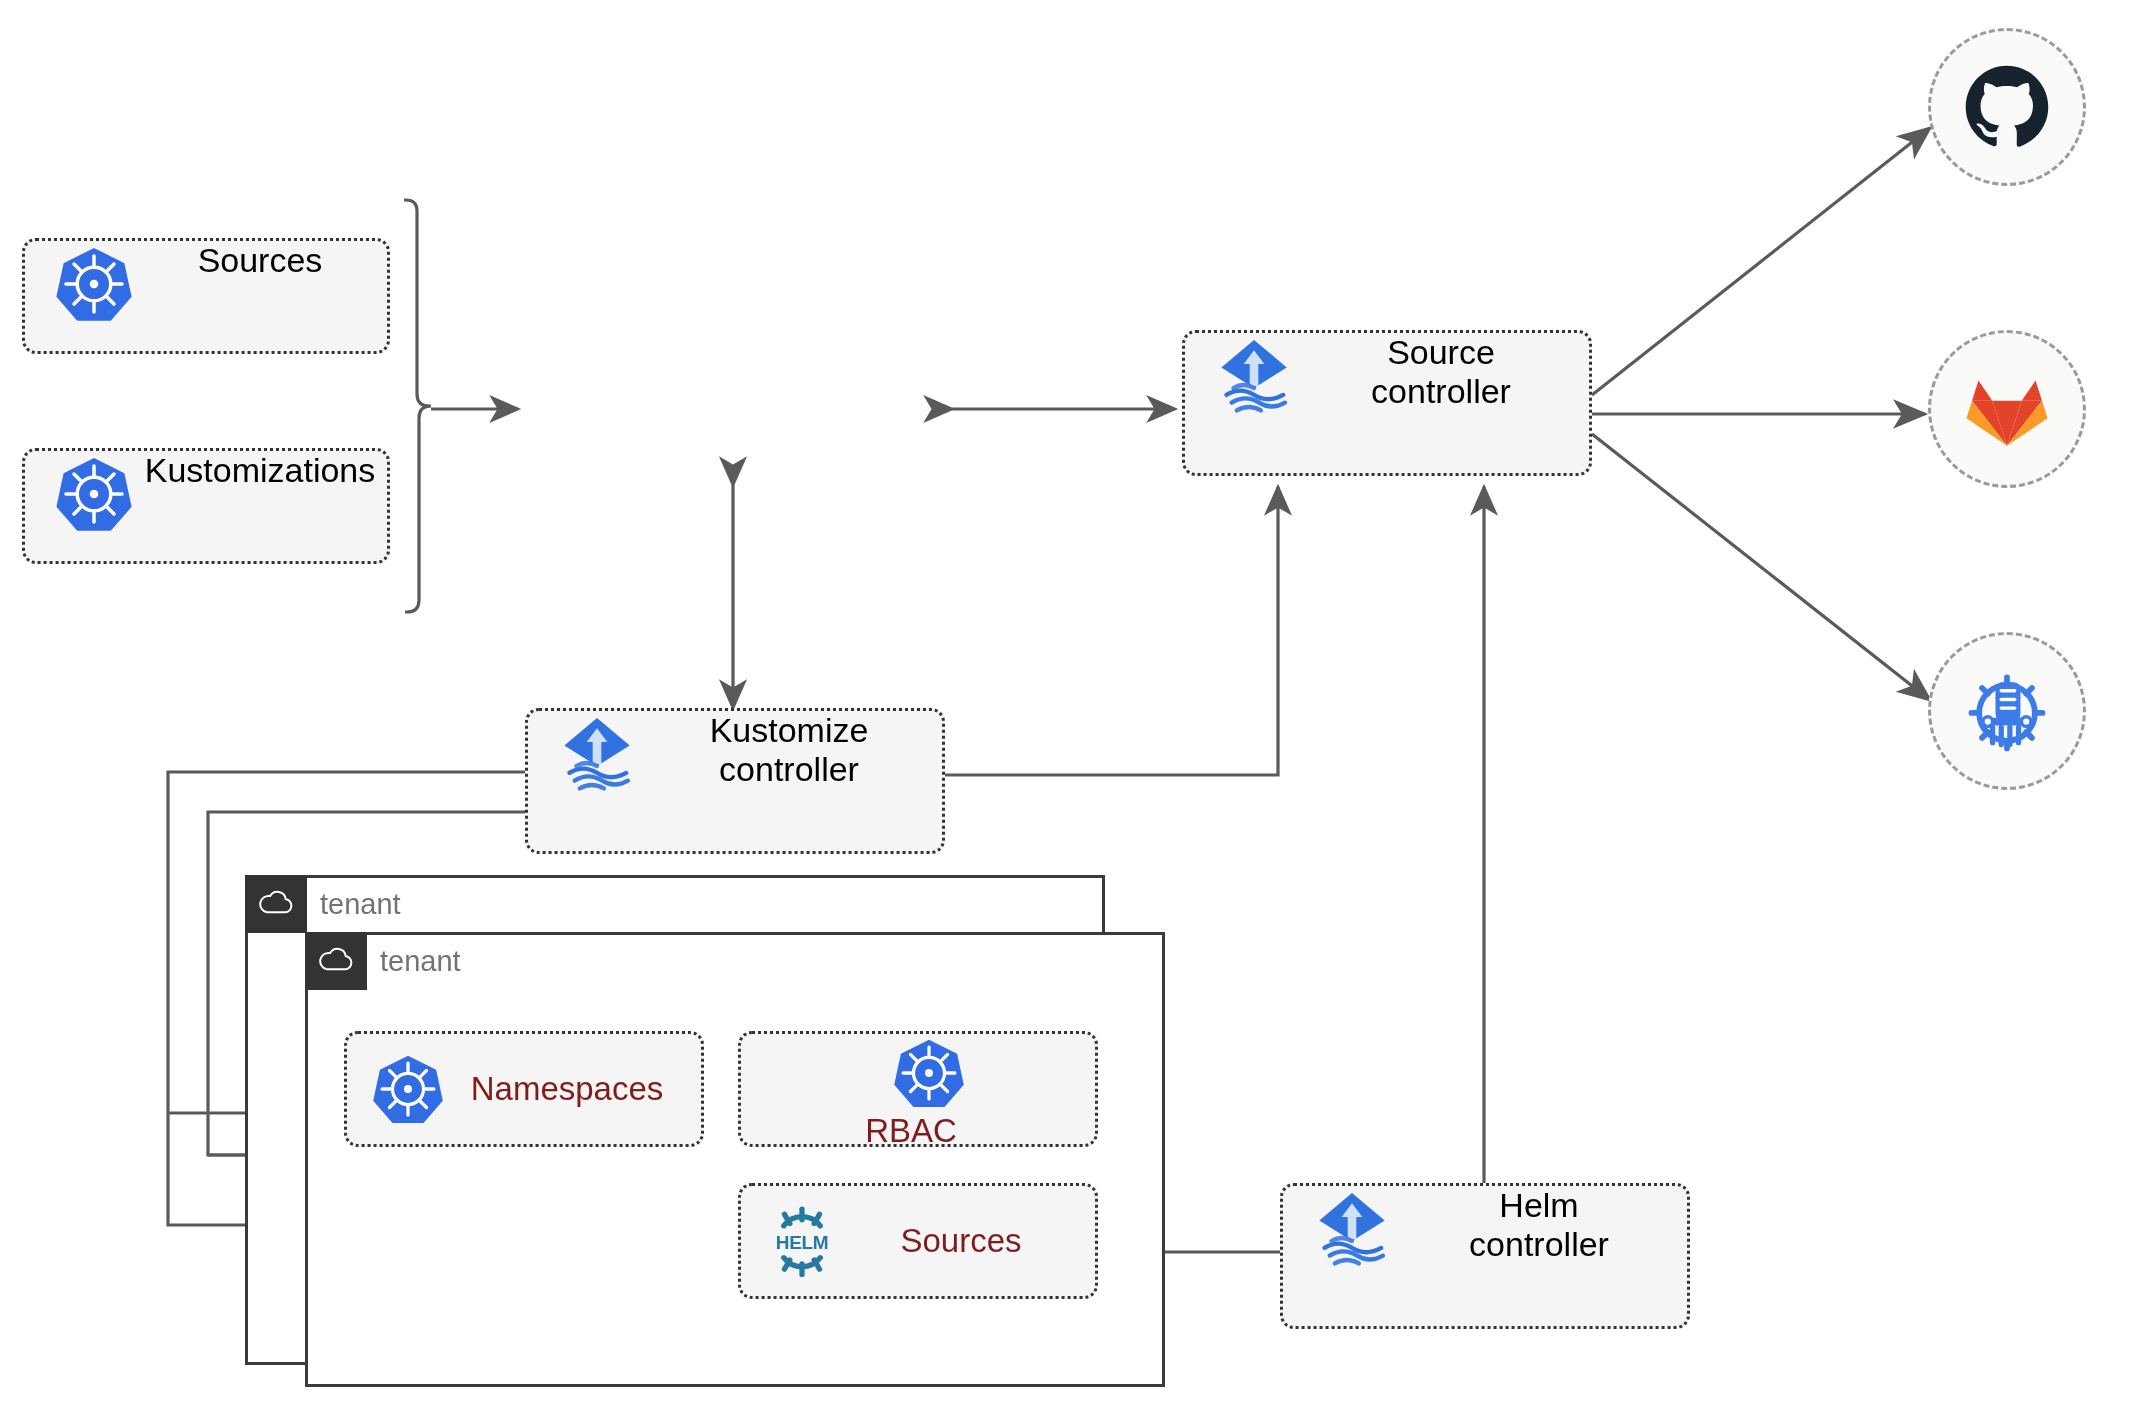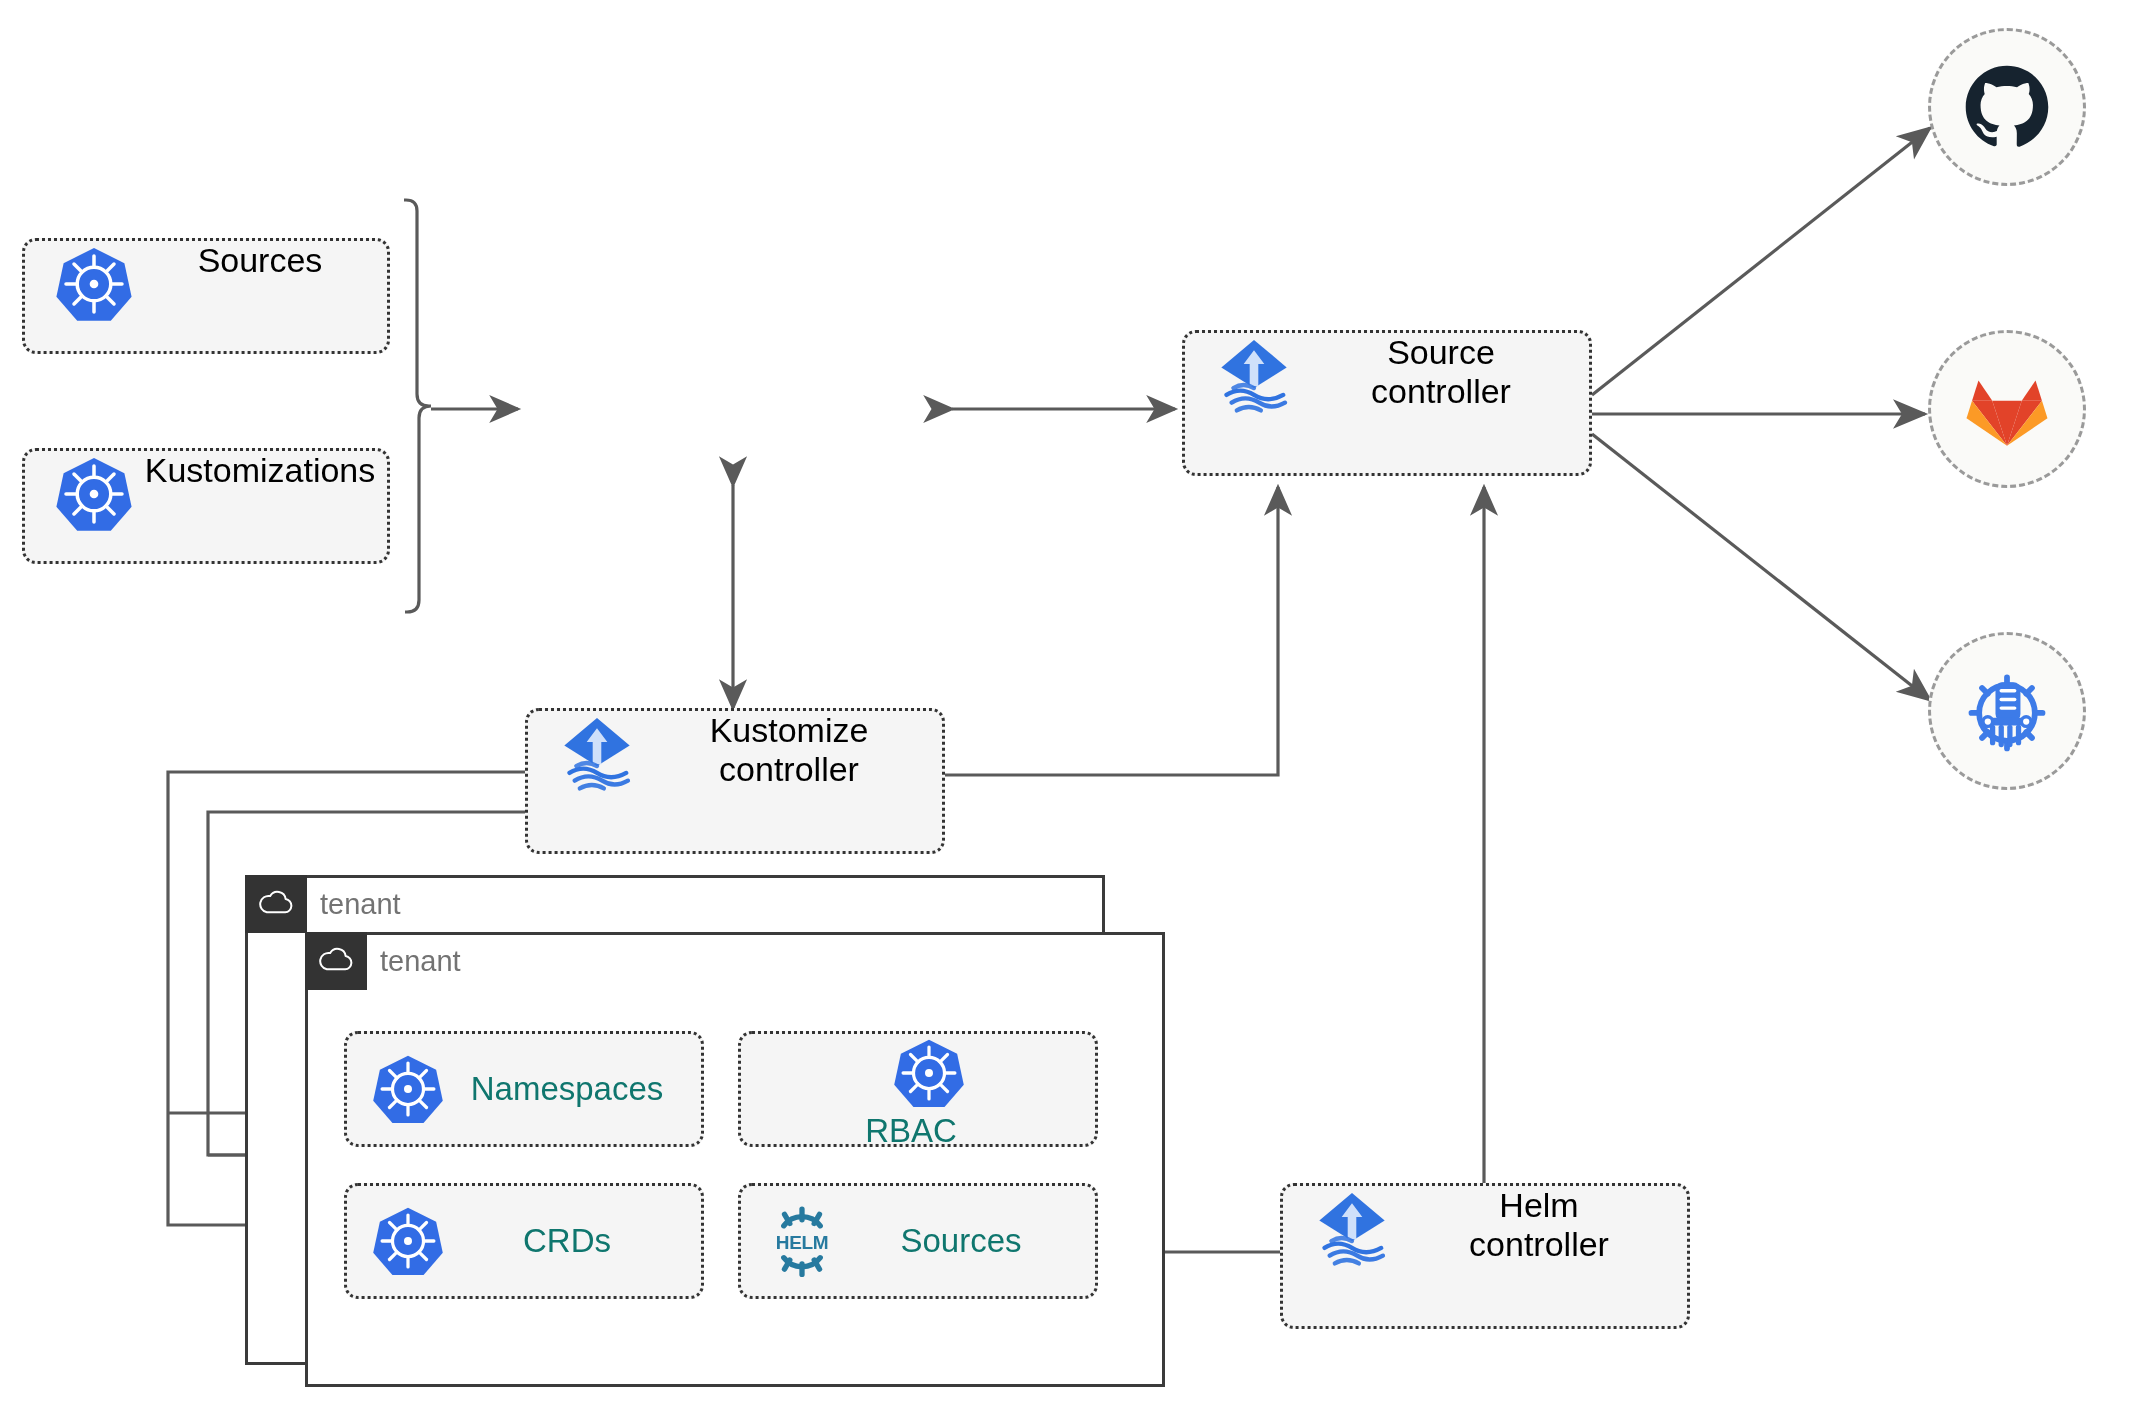--- a/index.html
+++ b/index.html
@@ -57,21 +57,21 @@
     display:flex;align-items:center;
     font-size:29px;color:#737373;
   }
   .kbox{
     position:absolute;background:#f5f5f5;
     border:3px dotted #333333;border-radius:14px;
     display:flex;align-items:center;box-sizing:border-box;
   }
   .kbox .ico{width:78px;height:78px;flex:0 0 78px;margin-left:22px;
     display:flex;align-items:center;justify-content:center;}
-  .kbox .label{flex:1;text-align:center;font-size:33px;color:#0f766e;padding-right:14px;}
+  .kbox .label{flex:1;text-align:center;font-size:33px;color:#7f1d1d;padding-right:14px;}
 </style>
 </head>
 <body>
 
 <div id="canvas">
 
   <svg class="edges" viewBox="0 0 2144 1407">
     <defs>
       <marker id="ah" markerWidth="12" markerHeight="12" refX="9" refY="5" orient="auto" markerUnits="strokeWidth">
         <path d="M0,0.6 L10,5 L0,9.4 L2.6,5 Z" fill="#5a5a5a"></path>
@@ -314,40 +314,20 @@
               <path d="M65 65 L75 75"></path>
             <path d="M75 25 L65 35"></path>
               <path d="M35 65 L25 75"></path>
           </g>
           <circle cx="50" cy="50" r="5.4" fill="#ffffff"></circle>
         </svg>
       </span>
       <span class="label">RBAC</span>
     </div>
 
-    <div class="kbox" style="left:36px;top:248px;width:360px;height:116px;">
-      <span class="ico">
-        <svg viewBox="0 0 100 100" width="74" height="74">
-          <path d="M50 5 L88 24 L97 66 L71 96 L29 96 L3 66 L12 24 Z" fill="#326CE5"></path>
-          <g fill="none" stroke="#ffffff" stroke-width="4.4" stroke-linecap="round">
-            <circle cx="50" cy="50" r="21"></circle>
-            <path d="M50 15 L50 29"></path>
-              <path d="M50 71 L50 85"></path>
-            <path d="M15 50 L29 50"></path>
-              <path d="M71 50 L85 50"></path>
-            <path d="M25 25 L35 35"></path>
-              <path d="M65 65 L75 75"></path>
-            <path d="M75 25 L65 35"></path>
-              <path d="M35 65 L25 75"></path>
-          </g>
-          <circle cx="50" cy="50" r="5.4" fill="#ffffff"></circle>
-        </svg>
-      </span>
-      <span class="label">CRDs</span>
-    </div>
 
     <div class="kbox" style="left:430px;top:248px;width:360px;height:116px;">
       <span class="ico">
         <svg viewBox="0 0 100 100" width="76" height="76">
           <g stroke="#277A9F" stroke-width="7" fill="none" stroke-linecap="round">
             <path d="M26 30 A30 30 0 0 1 74 30"></path>
             <path d="M26 72 A30 30 0 0 0 74 72"></path>
             <path d="M50 8 L50 22"></path>
               <path d="M50 80 L50 94"></path>
             <path d="M27 15 L34 27"></path>

